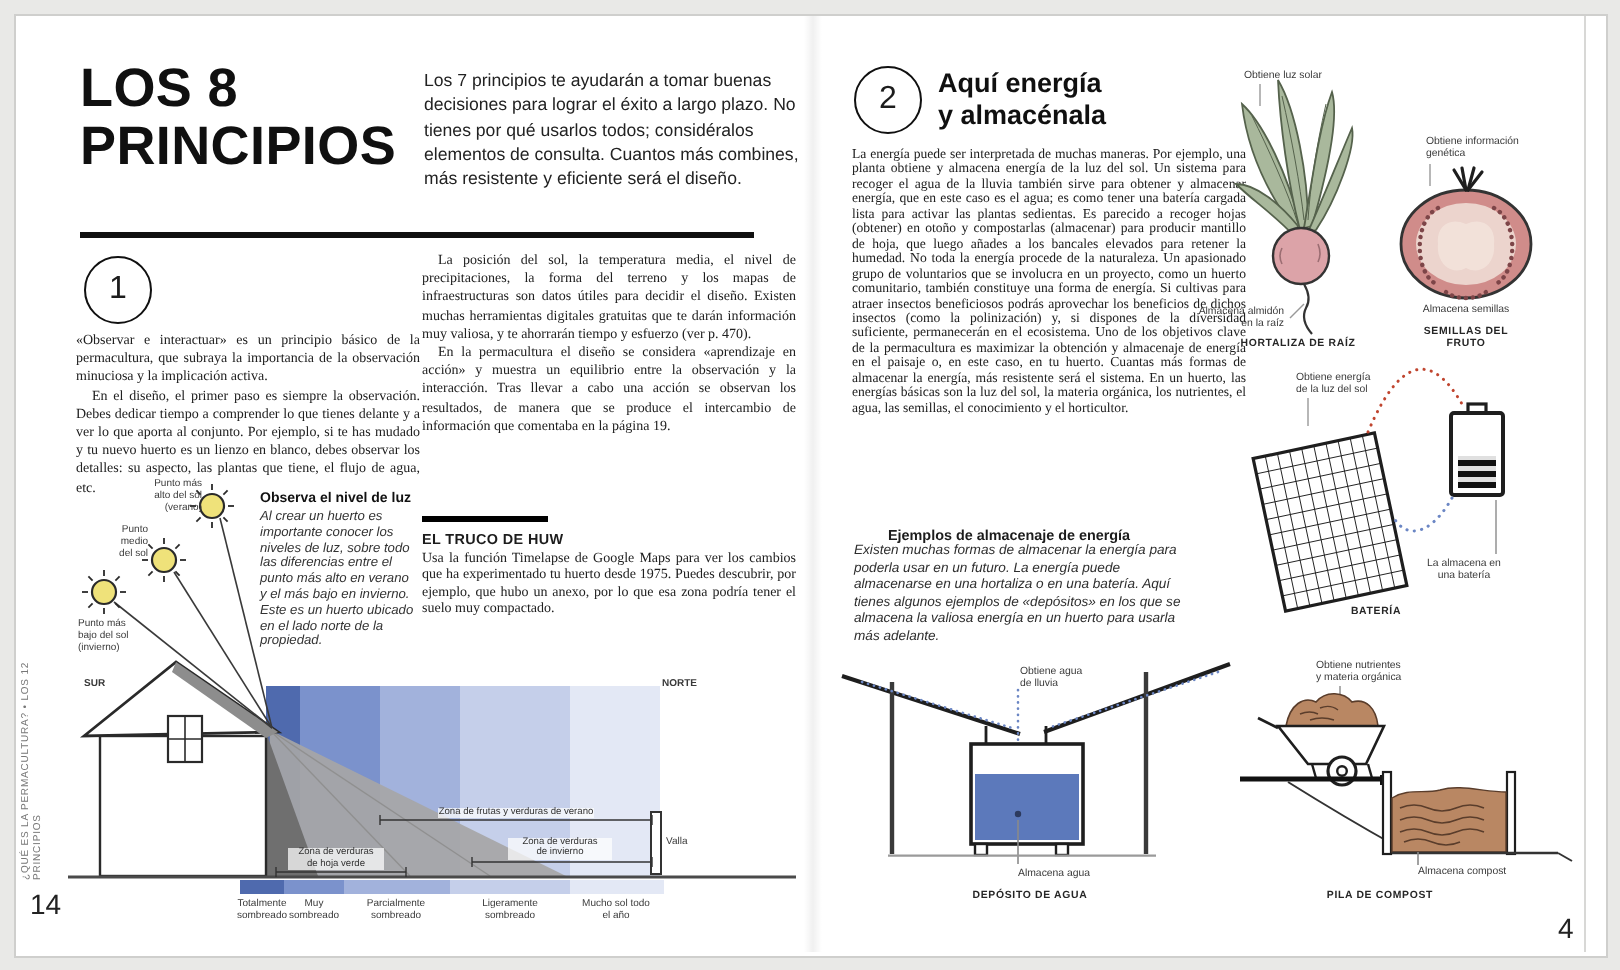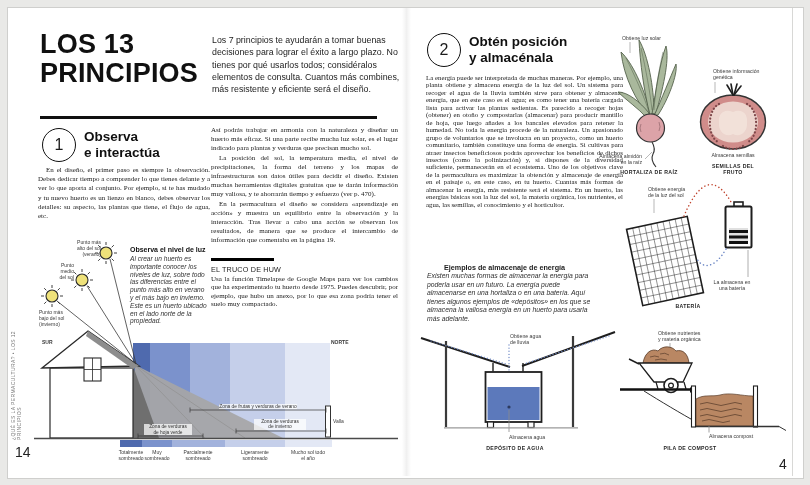--- a/index.html
+++ b/index.html
@@ -17,21 +17,21 @@
   .intro{font-size:8.8px;line-height:12.3px;color:#222}
   .rule{background:#101010}
   .numcircle{width:32px;height:32px;border:1.7px solid #101010;border-radius:50%;
              display:flex;align-items:center;justify-content:center;font-size:16px}
   .sec-title{font-size:13.5px;font-weight:bold;line-height:16px;color:#101010}
   .bodycol{font-size:7px;line-height:9.2px}
   .bodycol-r{font-size:6.8px;line-height:7.45px}
   .indent{text-indent:8px}
   .cap-title{font-size:7px;font-weight:bold;color:#111}
   .cap-body{font-size:6.6px;line-height:7.8px;font-style:italic;color:#333;text-align:left}
-  .tip-title{font-size:7.2px;font-weight:normal;letter-spacing:.2px}
+  .tip-title{font-size:7.2px;font-weight:bold;letter-spacing:.2px}
   .tip-body{font-size:7px;line-height:8.4px}
   .ex-title{font-size:7.2px;font-weight:bold}
   .ex-body{font-size:6.8px;line-height:8.6px;font-style:italic;color:#2e2e2e;text-align:left}
   .dlab{font-size:5px;line-height:5.9px;color:#3a3a3a}
   .flab{font-size:5.2px;line-height:6.1px;color:#3a3a3a}
   .capz{font-size:5.2px;font-weight:600;letter-spacing:.35px;color:#262626}
   .ctr{text-align:center}
   .rgt{text-align:right}
   .zbg{background:rgba(255,255,255,.72);font-size:4.8px;line-height:5.6px;color:#333}
   .pagenum{font-size:14px;color:#222}
@@ -40,35 +40,33 @@
 <body>
 
 <div class="canvas">
   <div class="abs spread"></div>
   <div class="abs fold"></div>
   <div class="abs edge-right"></div>
 
   <div class="abs vtext" style="left:10px;top:298px;height:142px">¿QUÉ ES LA PERMACULTURA? • LOS 12 PRINCIPIOS</div>
   <div class="abs pagenum" style="left:15px;top:444px">14</div>
 
-  <div class="abs big-title pre" style="left:40px;top:30px">LOS 13
+  <div class="abs big-title pre" style="left:40px;top:30px">LOS 8
 PRINCIPIOS</div>
   <div class="abs intro" style="left:212px;top:34px;width:188px">Los 7 principios te ayudarán a tomar buenas decisiones para lograr el éxito a largo plazo. No tienes por qué usarlos todos; considéralos elementos de consulta. Cuantos más combines, más resistente y eficiente será el diseño.</div>
   <div class="abs rule" style="left:40px;top:116px;width:337px;height:2.6px"></div>
 
   <div class="abs numcircle" style="left:42px;top:128px">1</div>
-  <div class="abs sec-title pre" style="left:84px;top:129px">Observa
-e interactúa</div>
 
   <div class="abs serif bodycol" style="left:38px;top:166px;width:172px">
+    <div>«Observar e interactuar» es un principio básico de la permacultura, que subraya la importancia de la observación minuciosa y la implicación activa.</div>
     <div class="indent">En el diseño, el primer paso es siempre la observación. Debes dedicar tiempo a comprender lo que tienes delante y a ver lo que aporta al conjunto. Por ejemplo, si te has mudado y tu nuevo huerto es un lienzo en blanco, debes observar los detalles: su aspecto, las plantas que tiene, el flujo de agua, etc.</div>
   </div>
 
   <div class="abs serif bodycol" style="left:211px;top:126px;width:187px">
-    <div>Así podrás trabajar en armonía con la naturaleza y diseñar un huerto más eficaz. Si una parte recibe mucha luz solar, es el lugar indicado para plantas y verduras que precisan mucho sol.</div>
     <div class="indent">La posición del sol, la temperatura media, el nivel de precipitaciones, la forma del terreno y los mapas de infraestructuras son datos útiles para decidir el diseño. Existen muchas herramientas digitales gratuitas que te darán información muy valiosa, y te ahorrarán tiempo y esfuerzo (ver p. 470).</div>
     <div class="indent">En la permacultura el diseño se considera «aprendizaje en acción» y muestra un equilibrio entre la observación y la interacción. Tras llevar a cabo una acción se observan los resultados, de manera que se produce el intercambio de información que comentaba en la página 19.</div>
   </div>
 
   <div class="abs" style="left:211px;top:258px;width:63px;height:3px;background:#000"></div>
   <div class="abs tip-title" style="left:211px;top:265px">EL TRUCO DE HUW</div>
   <div class="abs serif tip-body" style="left:211px;top:275px;width:187px">Usa la función Timelapse de Google Maps para ver los cambios que ha experimentado tu huerto desde 1975. Puedes descubrir, por ejemplo, que hubo un anexo, por lo que esa zona podría tener el suelo muy compactado.</div>
 
   <div class="abs cap-title" style="left:130px;top:246px">Observa el nivel de luz</div>
   <div class="abs cap-body" style="left:130px;top:255px;width:79px">Al crear un huerto es importante conocer los niveles de luz, sobre todo las diferencias entre el punto más alto en verano y el más bajo en invierno. Este es un huerto ubicado en el lado norte de la propiedad.</div>
@@ -162,21 +160,21 @@
   <div class="abs dlab pre ctr" style="left:133px;top:450px;width:48px">Muy
 sombreado</div>
   <div class="abs dlab pre ctr" style="left:174px;top:450px;width:48px">Parcialmente
 sombreado</div>
   <div class="abs dlab pre ctr" style="left:231px;top:450px;width:48px">Ligeramente
 sombreado</div>
   <div class="abs dlab pre ctr" style="left:284px;top:450px;width:48px">Mucho sol todo
 el año</div>
 
   <div class="abs numcircle" style="left:427px;top:33px">2</div>
-  <div class="abs sec-title pre" style="left:469px;top:34px">Obtén posición
+  <div class="abs sec-title pre" style="left:469px;top:34px">Aquí energía
 y almacénala</div>
   <div class="abs serif bodycol-r" style="left:426px;top:74px;width:197px">La energía puede ser interpretada de muchas maneras. Por ejemplo, una planta obtiene y almacena energía de la luz del sol. Un sistema para recoger el agua de la lluvia también sirve para obtener y almacenar energía, que en este caso es el agua; es como tener una batería cargada lista para activar las plantas sedientas. Es parecido a recoger hojas (obtener) en otoño y compostarlas (almacenar) para producir mantillo de hoja, que luego añades a los bancales elevados para retener la humedad. No toda la energía procede de la naturaleza. Un apasionado grupo de voluntarios que se involucra en un proyecto, como un huerto comunitario, también constituye una forma de energía. Si cultivas para atraer insectos beneficiosos podrás aprovechar los beneficios de dichos insectos (como la polinización) y, si dispones de la diversidad suficiente, permanecerán en el ecosistema. Uno de los objetivos clave de la permacultura es maximizar la obtención y almacenaje de energía en el paisaje o, en este caso, en tu huerto. Cuantas más formas de almacenar la energía, más resistente será el sistema. En un huerto, las energías básicas son la luz del sol, la materia orgánica, los nutrientes, el agua, las semillas, el conocimiento y el horticultor.</div>
   <div class="abs ex-title" style="left:444px;top:263px">Ejemplos de almacenaje de energía</div>
   <div class="abs ex-body" style="left:427px;top:272px;width:170px">Existen muchas formas de almacenar la energía para poderla usar en un futuro. La energía puede almacenarse en una hortaliza o en una batería. Aquí tienes algunos ejemplos de «depósitos» en los que se almacena la valiosa energía en un huerto para usarla más adelante.</div>
   <div class="abs pagenum" style="left:779px;top:456px">4</div>
 
   <svg class="abs" style="left:420px;top:20px" width="390" height="440" viewBox="420 20 390 440">
 
     <g>
       <line x1="630" y1="42" x2="630" y2="53" stroke="#999" stroke-width=".7"></line>

